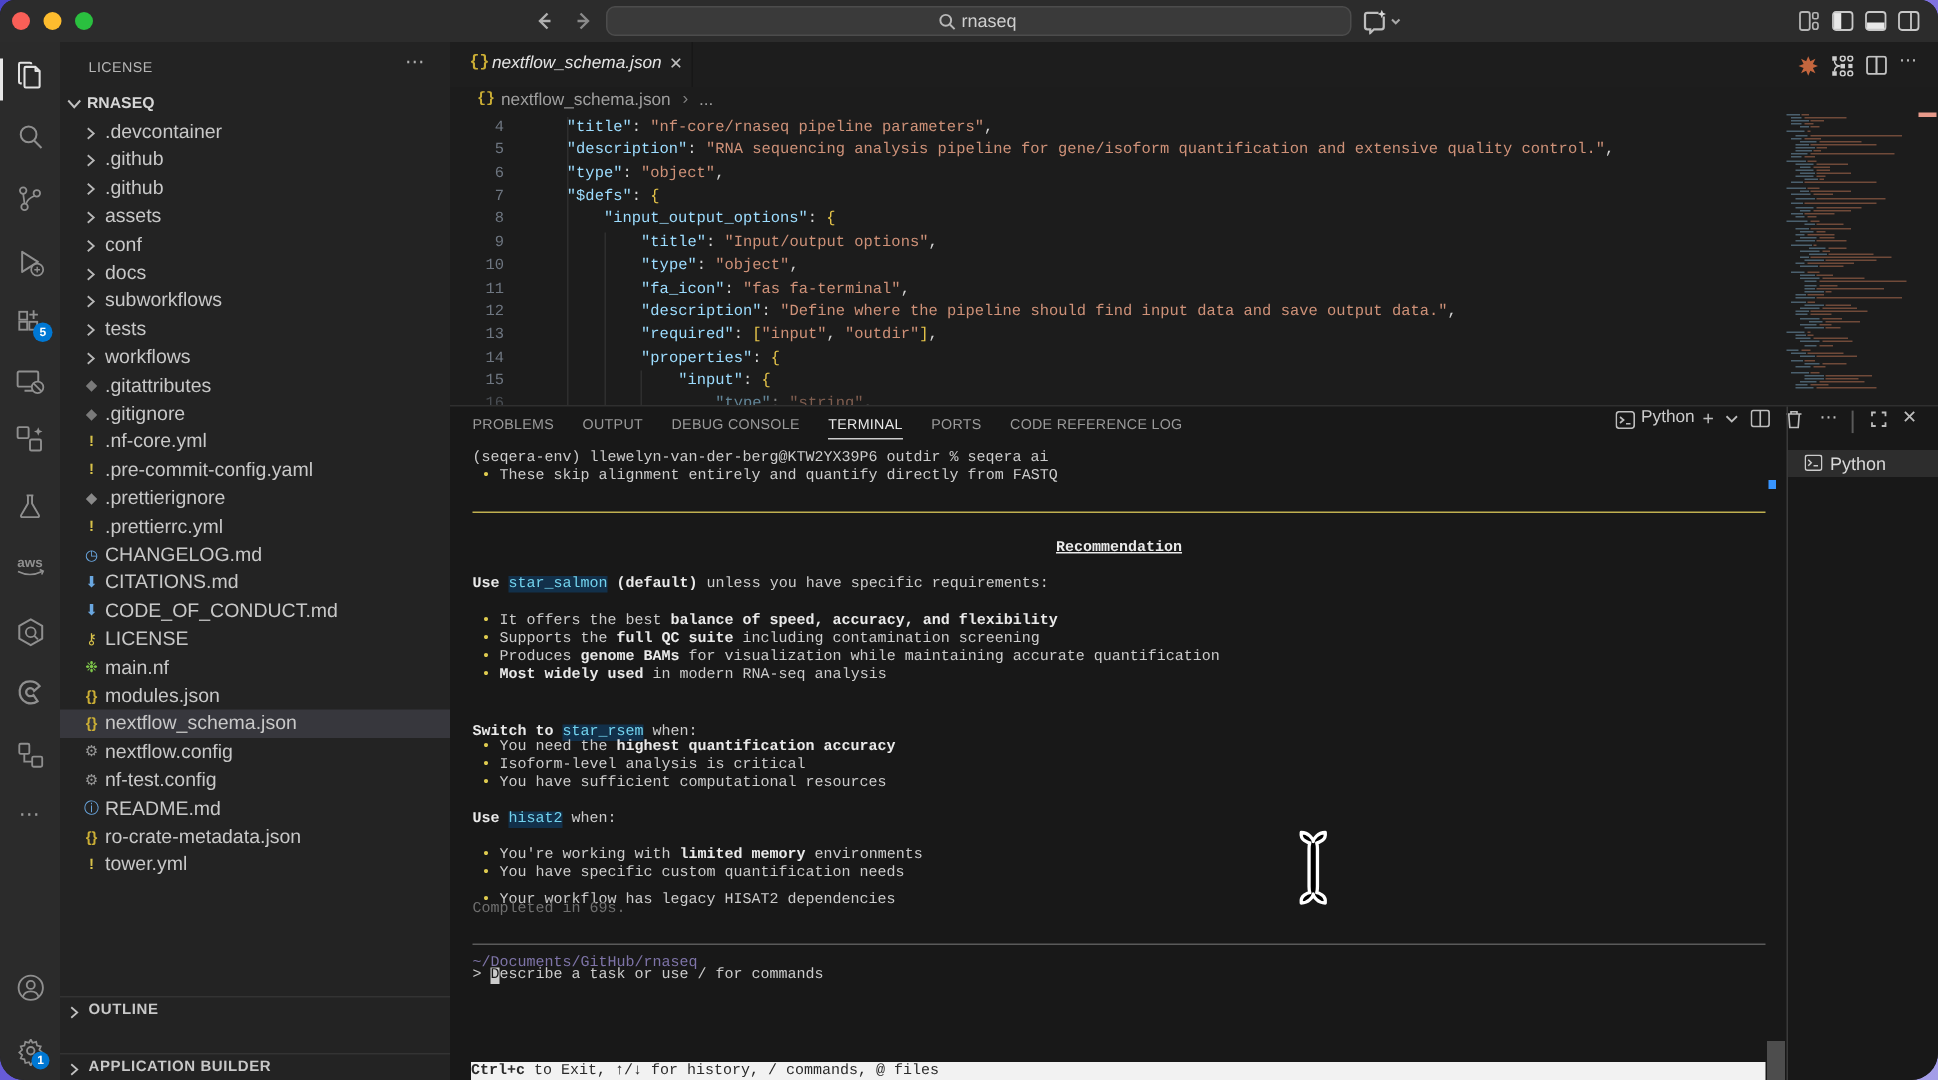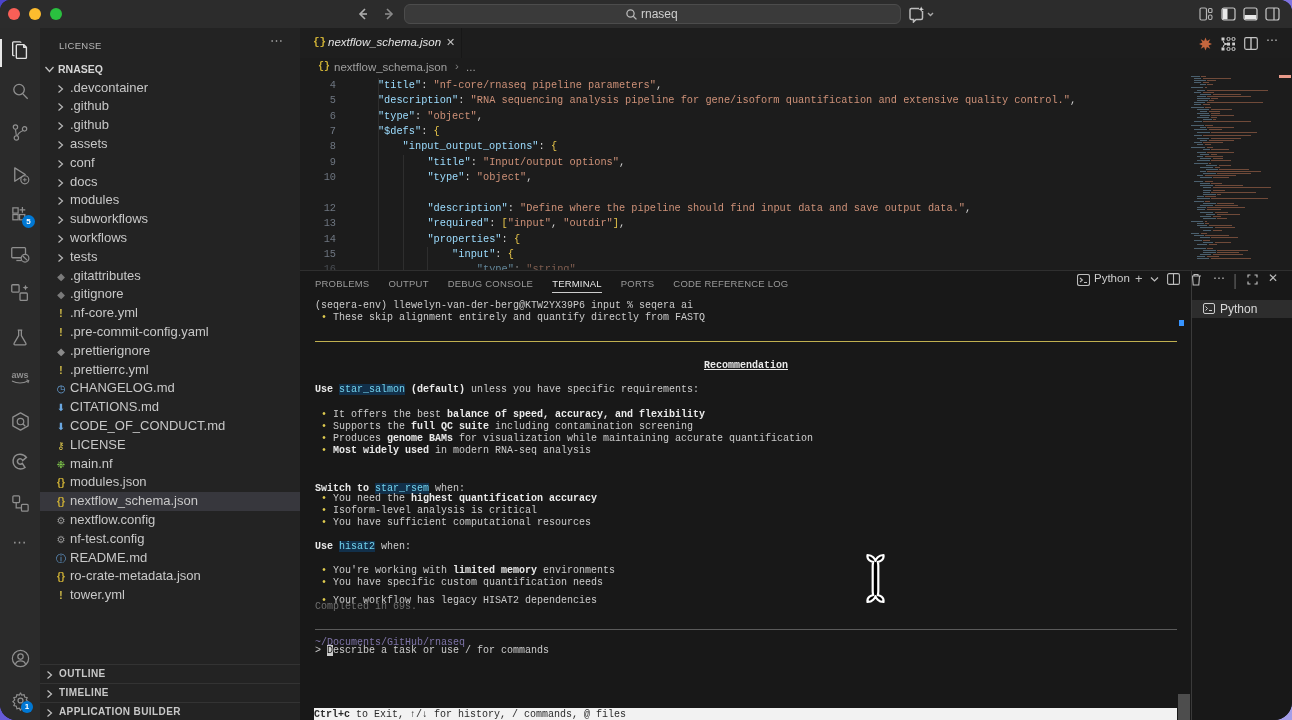--- a/index.html
+++ b/index.html
@@ -253,39 +253,33 @@
 <div class="trow">
           <svg style="position:absolute;left:17px;top:5px;" width="7" height="10" viewBox="0 0 7 10">
             <path d="M1.5 1.5 L5.5 5 L1.5 8.5" stroke="#b8b8b8" stroke-width="1.2" fill="none"></path>
           </svg>
           <span class="tname">docs</span>
         </div>
 <div class="trow">
           <svg style="position:absolute;left:17px;top:5px;" width="7" height="10" viewBox="0 0 7 10">
             <path d="M1.5 1.5 L5.5 5 L1.5 8.5" stroke="#b8b8b8" stroke-width="1.2" fill="none"></path>
           </svg>
-          <span class="tname">modules</span>
-        </div>
-<div class="trow">
-          <svg style="position:absolute;left:17px;top:5px;" width="7" height="10" viewBox="0 0 7 10">
-            <path d="M1.5 1.5 L5.5 5 L1.5 8.5" stroke="#b8b8b8" stroke-width="1.2" fill="none"></path>
-          </svg>
           <span class="tname">subworkflows</span>
         </div>
 <div class="trow">
           <svg style="position:absolute;left:17px;top:5px;" width="7" height="10" viewBox="0 0 7 10">
             <path d="M1.5 1.5 L5.5 5 L1.5 8.5" stroke="#b8b8b8" stroke-width="1.2" fill="none"></path>
           </svg>
+          <span class="tname">tests</span>
+        </div>
+<div class="trow">
+          <svg style="position:absolute;left:17px;top:5px;" width="7" height="10" viewBox="0 0 7 10">
+            <path d="M1.5 1.5 L5.5 5 L1.5 8.5" stroke="#b8b8b8" stroke-width="1.2" fill="none"></path>
+          </svg>
           <span class="tname">workflows</span>
-        </div>
-<div class="trow">
-          <svg style="position:absolute;left:17px;top:5px;" width="7" height="10" viewBox="0 0 7 10">
-            <path d="M1.5 1.5 L5.5 5 L1.5 8.5" stroke="#b8b8b8" stroke-width="1.2" fill="none"></path>
-          </svg>
-          <span class="tname">tests</span>
         </div>
 <div class="trow">
           <span class="ficon" style="color:#7a7a7a;font-weight:normal">◆</span>
           <span class="tname">.gitattributes</span>
         </div>
 <div class="trow">
           <span class="ficon" style="color:#7a7a7a;font-weight:normal">◆</span>
           <span class="tname">.gitignore</span>
         </div>
 <div class="trow">
@@ -352,26 +346,20 @@
           <span class="ficon" style="color:#d8c24a;font-weight:bold">!</span>
           <span class="tname">tower.yml</span>
         </div>
 
     </div>
     <div class="bottomsec" style="top:636px;">
         <svg style="position:absolute;left:6px;top:5px;" width="7" height="10" viewBox="0 0 7 10">
           <path d="M1.5 1.5 L5.5 5 L1.5 8.5" stroke="#c0c0c0" stroke-width="1.2" fill="none"></path>
         </svg>
         <span class="btxt">OUTLINE</span>
-      </div>
-    <div class="bottomsec" style="top:655px;">
-        <svg style="position:absolute;left:6px;top:5px;" width="7" height="10" viewBox="0 0 7 10">
-          <path d="M1.5 1.5 L5.5 5 L1.5 8.5" stroke="#c0c0c0" stroke-width="1.2" fill="none"></path>
-        </svg>
-        <span class="btxt">TIMELINE</span>
       </div>
     <div class="bottomsec" style="top:674px;height:34px;">
         <svg style="position:absolute;left:6px;top:5px;" width="7" height="10" viewBox="0 0 7 10">
           <path d="M1.5 1.5 L5.5 5 L1.5 8.5" stroke="#c0c0c0" stroke-width="1.2" fill="none"></path>
         </svg>
         <span class="btxt">APPLICATION BUILDER</span>
       </div>
   </div>
   <div class="editor">
     <div class="tabbar">
@@ -410,20 +398,21 @@
 <div style="position:absolute;left:77.9px;top:0.0px;width:1px;height:192.0px;background:#2e2e2e;"></div>
 <div style="position:absolute;left:102.6px;top:76.8px;width:1px;height:115.2px;background:#2e2e2e;"></div>
 <div style="position:absolute;left:127.3px;top:169.0px;width:1px;height:23.0px;background:#2e2e2e;"></div>
 <div class="cline" style="top:0.00px;"><span class="lnum">4</span><span class="ctext" style="left:77.9px"><span class="k">"title"</span><span class="p">: </span><span class="s">"nf-core/rnaseq pipeline parameters"</span><span class="p">,</span></span></div>
 <div class="cline" style="top:15.36px;"><span class="lnum">5</span><span class="ctext" style="left:77.9px"><span class="k">"description"</span><span class="p">: </span><span class="s">"RNA sequencing analysis pipeline for gene/isoform quantification and extensive quality control."</span><span class="p">,</span></span></div>
 <div class="cline" style="top:30.72px;"><span class="lnum">6</span><span class="ctext" style="left:77.9px"><span class="k">"type"</span><span class="p">: </span><span class="s">"object"</span><span class="p">,</span></span></div>
 <div class="cline" style="top:46.08px;"><span class="lnum">7</span><span class="ctext" style="left:77.9px"><span class="k">"$defs"</span><span class="p">: </span><span class="b">{</span></span></div>
 <div class="cline" style="top:61.44px;"><span class="lnum">8</span><span class="ctext" style="left:102.6px"><span class="k">"input_output_options"</span><span class="p">: </span><span class="b">{</span></span></div>
 <div class="cline" style="top:76.80px;"><span class="lnum">9</span><span class="ctext" style="left:127.4px"><span class="k">"title"</span><span class="p">: </span><span class="s">"Input/output options"</span><span class="p">,</span></span></div>
 <div class="cline" style="top:92.16px;"><span class="lnum">10</span><span class="ctext" style="left:127.4px"><span class="k">"type"</span><span class="p">: </span><span class="s">"object"</span><span class="p">,</span></span></div>
+<div class="cline" style="top:107.52px;"><span class="lnum">11</span><span class="ctext" style="left:127.4px"><span class="k">"fa_icon"</span><span class="p">: </span><span class="s">"fas fa-terminal"</span><span class="p">,</span></span></div>
 <div class="cline" style="top:122.88px;"><span class="lnum">12</span><span class="ctext" style="left:127.4px"><span class="k">"description"</span><span class="p">: </span><span class="s">"Define where the pipeline should find input data and save output data."</span><span class="p">,</span></span></div>
 <div class="cline" style="top:138.24px;"><span class="lnum">13</span><span class="ctext" style="left:127.4px"><span class="k">"required"</span><span class="p">: </span><span class="b">[</span><span class="s">"input"</span><span class="p">, </span><span class="s">"outdir"</span><span class="b">]</span><span class="p">,</span></span></div>
 <div class="cline" style="top:153.60px;"><span class="lnum">14</span><span class="ctext" style="left:127.4px"><span class="k">"properties"</span><span class="p">: </span><span class="b">{</span></span></div>
 <div class="cline" style="top:168.96px;"><span class="lnum">15</span><span class="ctext" style="left:152.1px"><span class="k">"input"</span><span class="p">: </span><span class="b">{</span></span></div>
 <div class="cline" style="top:184.32px; opacity:0.55;"><span class="lnum">16</span><span class="ctext" style="left:176.8px"><span class="k">"type"</span><span class="p">: </span><span class="s">"string"</span><span class="p">,</span></span></div>
 
     </div>
     <div class="minimap">
 <div style="position:absolute;left:8px;top:1.00px;width:9px;height:1px;background:#7aa3c0;opacity:0.5;"></div>
 <div style="position:absolute;left:18px;top:1.00px;width:5px;height:1px;background:#a8694c;opacity:0.6;"></div>
@@ -613,21 +602,21 @@
           <path d="M1 3 H11 M4 3 V1.5 H8 V3 M2.5 3 L3.2 12 H8.8 L9.5 3" stroke="#bdbdbd" stroke-width="1.1" fill="none"></path>
         </svg>
       <span style="position:absolute;left:136px;top:0px;font-size:12px;letter-spacing:0.5px;">⋯</span>
       <span style="position:absolute;left:156px;top:1px;color:#5a5a5a;">|</span>
       <svg style="position:absolute;left:170px;top:3px;" width="11" height="11" viewBox="0 0 11 11">
           <path d="M1 3.5 V1 H3.5 M7.5 1 H10 V3.5 M10 7.5 V10 H7.5 M3.5 10 H1 V7.5" stroke="#bdbdbd" stroke-width="1.2" fill="none"></path>
         </svg>
       <span style="position:absolute;left:191px;top:0px;font-size:12px;">✕</span>
     </div>
     <div class="term">
-<div class="tline" style="top:0.0px">(seqera-env) llewelyn-van-der-berg@KTW2YX39P6 input % seqera ai</div>
+<div class="tline" style="top:0.0px">(seqera-env) llewelyn-van-der-berg@KTW2YX39P6 outdir % seqera ai</div>
 <div class="tline" style="top:12.1px"> <span class="ybullet">•</span> These skip alignment entirely and quantify directly from FASTQ</div>
 <div class="tline" style="top:60.2px"><span style="position:absolute;left:389px;"><span class="tbold" style="text-decoration:underline;">Recommendation</span></span></div>
 <div class="tline" style="top:84.4px"><span class="tbold">Use</span> <span class="code-hl">star_salmon</span> <span class="tbold">(default)</span> unless you have specific requirements:</div>
 <div class="tline" style="top:108.5px"> <span class="ybullet">•</span> It offers the best <span class="tbold">balance of speed, accuracy, and flexibility</span></div>
 <div class="tline" style="top:120.5px"> <span class="ybullet">•</span> Supports the <span class="tbold">full QC suite</span> including contamination screening</div>
 <div class="tline" style="top:132.6px"> <span class="ybullet">•</span> Produces <span class="tbold">genome BAMs</span> for visualization while maintaining accurate quantification</div>
 <div class="tline" style="top:144.6px"> <span class="ybullet">•</span> <span class="tbold">Most widely used</span> in modern RNA-seq analysis</div>
 <div class="tline" style="top:183px"><span class="tbold">Switch to</span> <span class="code-hl">star_rsem</span> when:</div>
 <div class="tline" style="top:192.8px"> <span class="ybullet">•</span> You need the <span class="tbold">highest quantification accuracy</span></div>
 <div class="tline" style="top:204.9px"> <span class="ybullet">•</span> Isoform-level analysis is critical</div>

